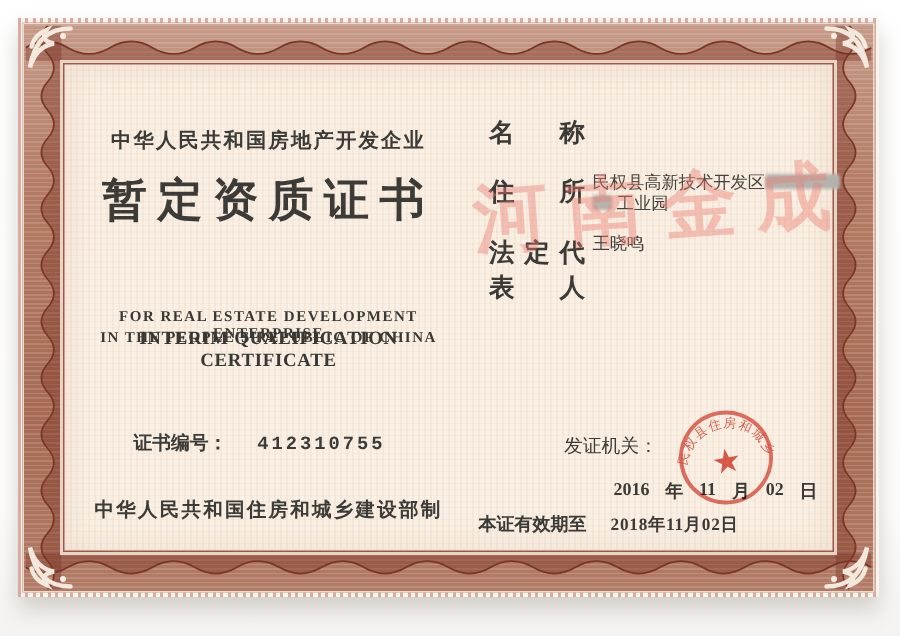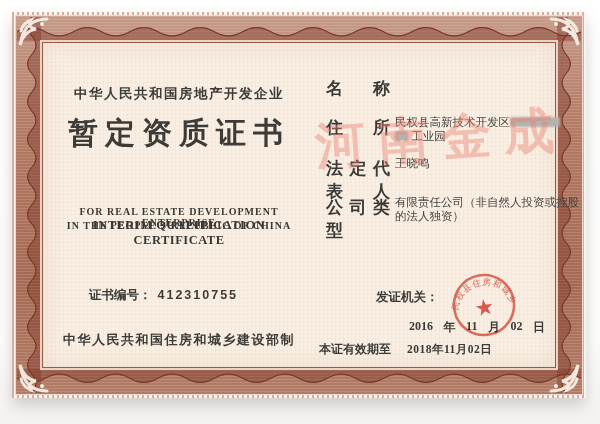--- a/index.html
+++ b/index.html
@@ -46,29 +46,29 @@
   }
   
   .left-col{position:absolute;left:12px;top:0;width:248px;text-align:center;color:#3d3b38;}
   .heading{position:absolute;left:0;top:42px;width:100%;font-size:13.5px;font-weight:700;letter-spacing:1.5px;}
   .big-title{position:absolute;left:0;top:70px;width:100%;font-size:30px;font-weight:700;letter-spacing:7px;white-space:nowrap;}
   .eng{font-family:"Liberation Serif","DejaVu Serif",serif;font-weight:700;color:#3a3834;}
   .eng1{position:absolute;left:0;top:139px;width:100%;font-size:12.5px;letter-spacing:.5px;margin-top:36px;}
   .eng2{position:absolute;left:0;top:163px;width:100%;font-size:10px;letter-spacing:1px;}
   .eng3{position:absolute;left:0;top:177px;width:100%;font-size:10px;letter-spacing:1px;}
   .certno{position:absolute;left:34px;top:244px;width:100%;text-align:left;font-size:12.5px;font-weight:700;}
-  .certno .num{font-family:Liberation Sans, sans-serif;letter-spacing:2px;margin-left:6px;}
+  .certno .num{font-family:Liberation Mono, monospace;letter-spacing:2px;margin-left:20px;}
   .made-by{position:absolute;left:0;top:288px;width:100%;font-size:13px;font-weight:700;letter-spacing:1.5px;}
   
   .flabel{position:absolute;left:283px;display:inline-block;width:64px;font-size:17px;font-weight:700;
           color:#3c3a37;text-align:justify;text-align-last:justify;}
   .fvalue{position:absolute;left:352px;font-size:11.5px;font-weight:500;color:#45433f;line-height:14px;}
   .redact{display:inline-block;background:#b5b2ae;border-radius:2px;filter:blur(1.2px);vertical-align:-1px;}
   .frag{display:inline-block;width:5px;height:12px;background:#7a7672;filter:blur(.8px);vertical-align:-2px;margin-right:2px;}
-  .authority{position:absolute;left:333px;top:246px;font-size:12.5px;font-weight:700;color:#3c3a37;}
+  .authority{position:absolute;left:333px;top:246px;font-size:12.5px;font-weight:400;color:#3c3a37;}
   .date-row{position:absolute;left:366px;top:276px;width:136px;display:flex;justify-content:space-between;
             font-size:12px;font-weight:700;color:#3c3a37;}
   .date-row .num{font-family:"Liberation Serif","DejaVu Serif",serif;}
   .valid-row{position:absolute;left:276px;top:298px;font-size:12px;font-weight:700;color:#3c3a37;}
   .valid-row .vdate{font-family:"Liberation Serif","DejaVu Serif",serif;font-weight:700;margin-left:16px;font-size:11.5px;letter-spacing:.5px;text-align:right;}
   
   .watermark{position:absolute;left:272px;top:62px;font-size:50px;font-weight:700;letter-spacing:13px;
              color:rgba(236,124,112,.42);transform:rotate(-4deg);white-space:nowrap;pointer-events:none;z-index:4;}
   .seal{position:absolute;left:406px;top:227px;width:70px;height:70px;z-index:5;mix-blend-mode:multiply;
         transform:rotate(-10deg);opacity:.9;}
@@ -152,22 +152,20 @@
     <span class="flabel" style="top:73px;">住所</span>
     <div class="fvalue" style="top:72px;width:180px;">
       <span>民权县高新技术开发区</span><span class="redact" style="width:50px;height:10px;"></span><br>
       <span class="redact" style="width:13px;height:10px;"></span>
       <span>工业园</span>
     </div>
 
     <span class="flabel" style="top:114px;">法定代表人</span>
     <div class="fvalue" style="top:113px;">王晓鸣</div>
 
-    <span class="flabel" style="top:153px;">公司类型</span>
-    <div class="fvalue" style="top:152px;width:184px;">有限责任公司（非自然人投资或控股的法人独资）</div>
 
     <div class="authority">发证机关：</div>
 
     <div class="date-row">
       <span class="num">2016</span>
       <span>年</span>
       <span class="num">11</span>
       <span>月</span>
       <span class="num">02</span>
       <span>日</span>

